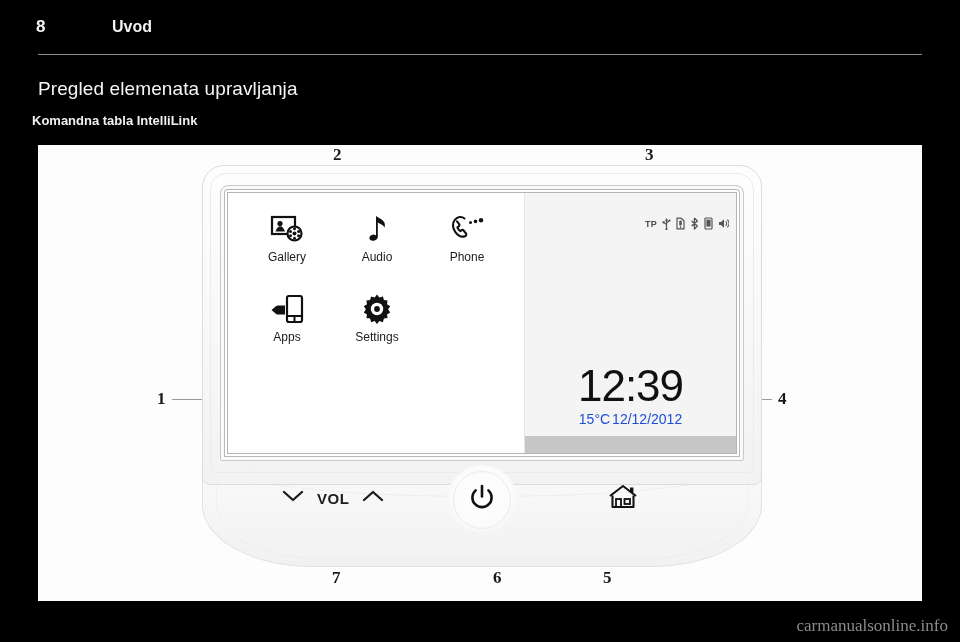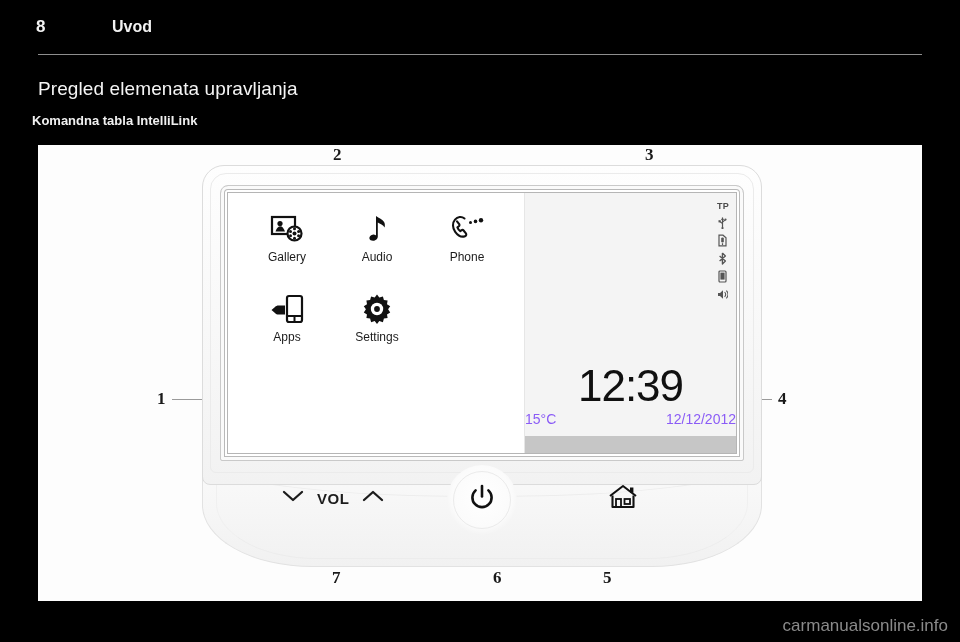--- a/index.html
+++ b/index.html
@@ -209,25 +209,24 @@
   .app-label {
     font-size: 12px;
     color: #1c1c1c;
     margin-top: 1px;
     letter-spacing: 0px;
   }
 
   
   .status-bar {
     position: absolute;
-    right: 7px; top: 8px;
+    right: 7px; top: 24px;
     display: flex;
     align-items: center;
     gap: 5px;
-    flex-direction: column;
   }
   .status-tp {
     font-size: 9px;
     font-weight: bold;
     color: #4c4c4c;
     letter-spacing: 0.3px;
   }
   .status-bar svg { display: block; }
 
   
@@ -239,23 +238,23 @@
   }
   .clock-time {
     font-size: 44px;
     color: #101010;
     line-height: 0.95;
     letter-spacing: -1px;
   }
   .clock-sub {
     margin-top: 4px;
     font-size: 14px;
-    color: #8b5cf6;
-    display: flex;
-    justify-content: space-between;
+    color: #1d4ed8;
+    display: flex;
+    justify-content: center;
     gap: 2px;
   }
   .clock-bottombar {
     position: absolute;
     left: 0; right: 0; bottom: 0;
     height: 17px;
     background: #c6c6c6;
   }
 
   
@@ -304,21 +303,21 @@
     justify-content: center;
   }
 
   
   .watermark {
     position: absolute;
     right: 12px;
     bottom: 6px;
     font-size: 17px;
     color: #8a8a8a;
-    font-family: Liberation Sans, sans-serif;
+    font-family: Liberation Serif, serif;
     letter-spacing: 0px;
     text-align: right;
   }
 </style>
 </head>
 <body>
 
 <div class="page-header">
   <div class="page-num">8</div>
   <div class="chapter-name">Uvod</div>

